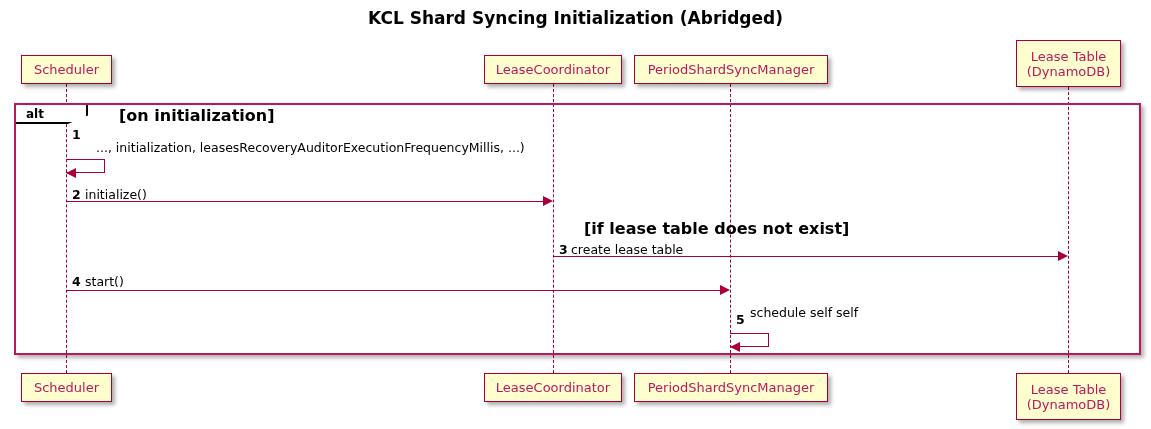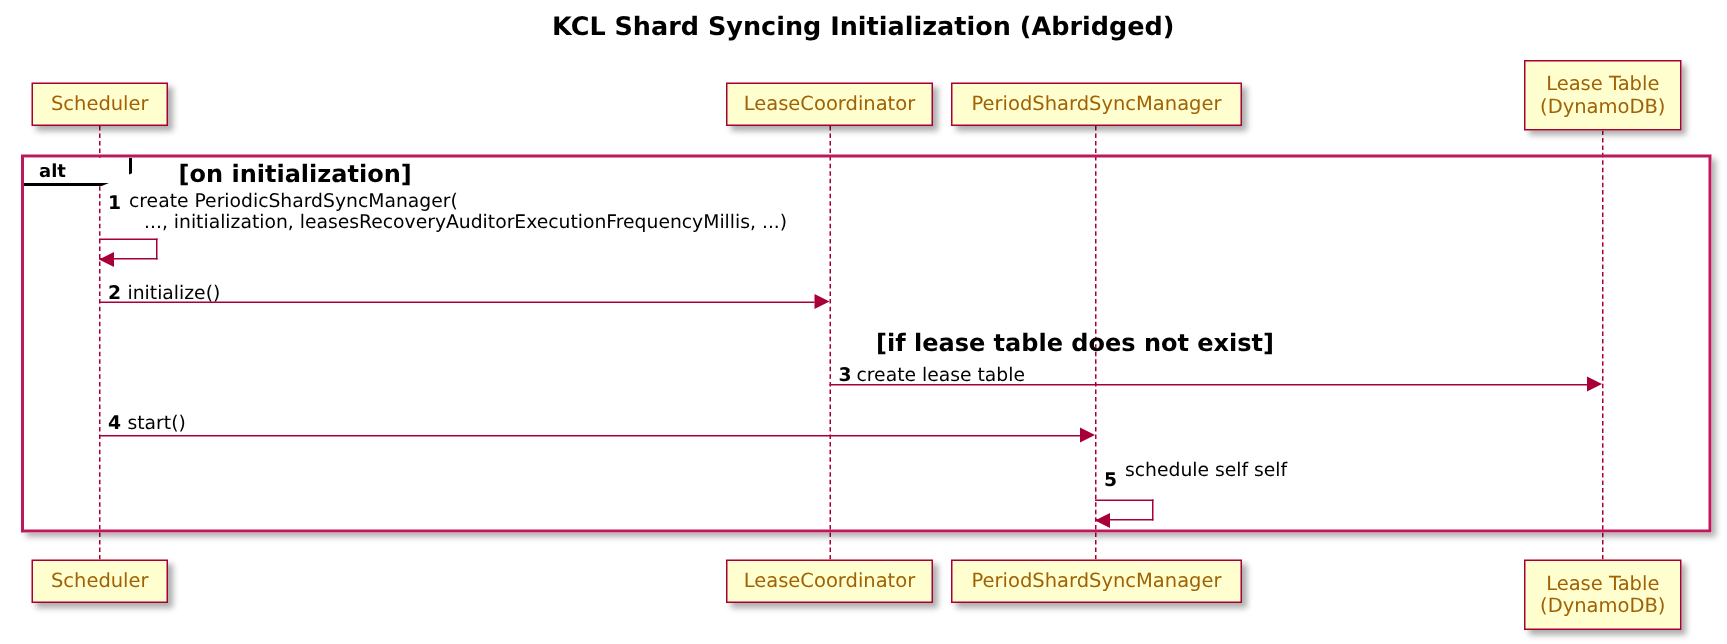--- a/index.html
+++ b/index.html
@@ -31,21 +31,21 @@
     color: #000000;
     letter-spacing: 0px;
   }
 
   
   .participant {
     position: absolute;
     box-sizing: border-box;
     background: #FEFECE;
     border: 1.5px solid #A80036;
-    color: #a16207;
+    color: #be185d;
     font-size: 13px;
     line-height: 15px;
     text-align: center;
     display: flex;
     align-items: center;
     justify-content: center;
     box-shadow: 3px 3px 4px rgba(0,0,0,0.32);
     z-index: 6;
   }
   .participant span { display: block; width: 100%; }
@@ -170,21 +170,20 @@
   </div>
 
   <div class="frame" style="left:14px; top:103px; width:1127px; height:252px;">
     <div class="frame-label" style="width:72px;">alt</div>
   </div>
   <div class="frame-cond" style="left:93px; top:106px;">[on initialization]</div>
 
   <div class="msg-label" style="left:72px; top:128px;">
     <span class="msg-num">1</span>
   </div>
-  <div class="msg-label" style="left:86px; top:127px;">create PeriodicShardSyncManager(</div>
   <div class="msg-label" style="left:96px; top:141px;">..., initialization, leasesRecoveryAuditorExecutionFrequencyMillis, ...)</div>
   <div class="self-loop" style="left:66px; top:159px; width:39px; height:14px;"></div>
   <div class="arrow-head arrow-left" style="left:66px; top:168px;"></div>
 
   <div class="msg-label" style="left:72px; top:188px;">
     <span class="msg-num">2</span>
   </div>
   <div class="msg-label" style="left:85px; top:188px;">initialize()</div>
   <div class="msg-line" style="left:66px; top:201px; width:477px;"></div>
   <div class="arrow-head arrow-right" style="left:543px; top:196px;"></div>

